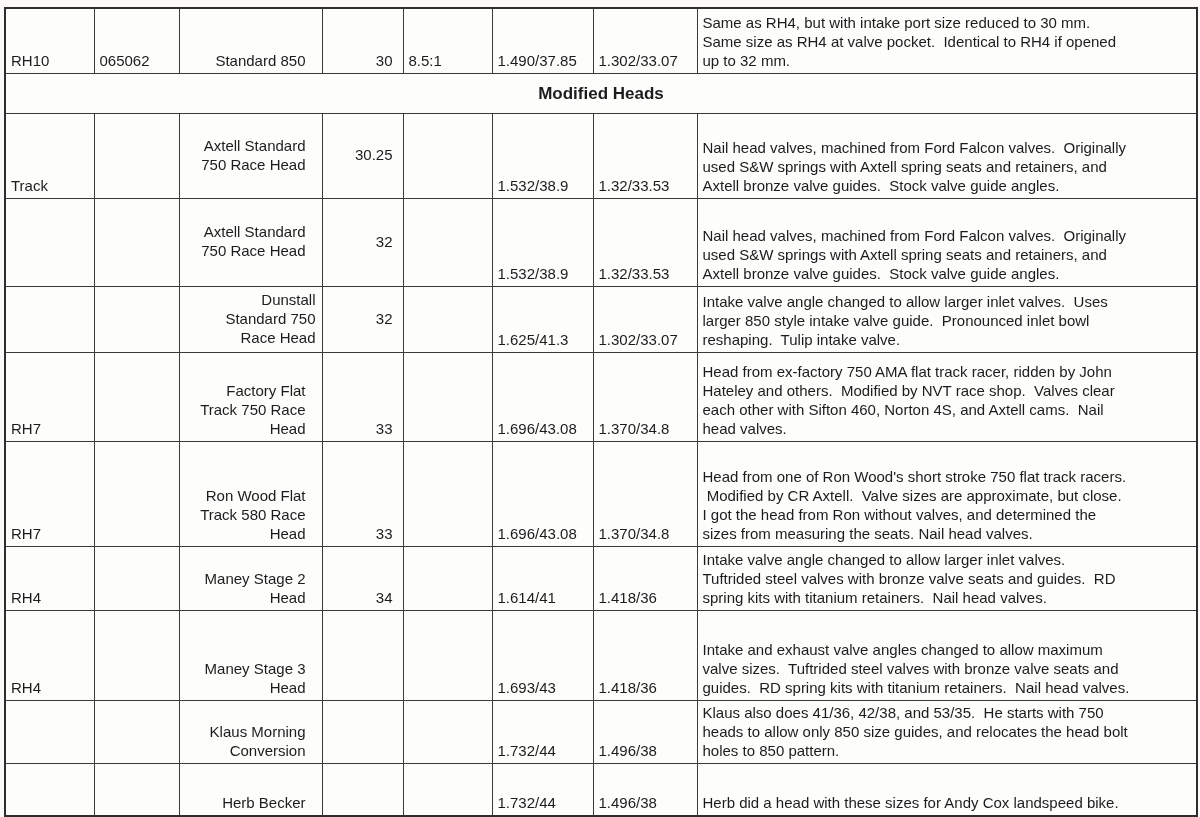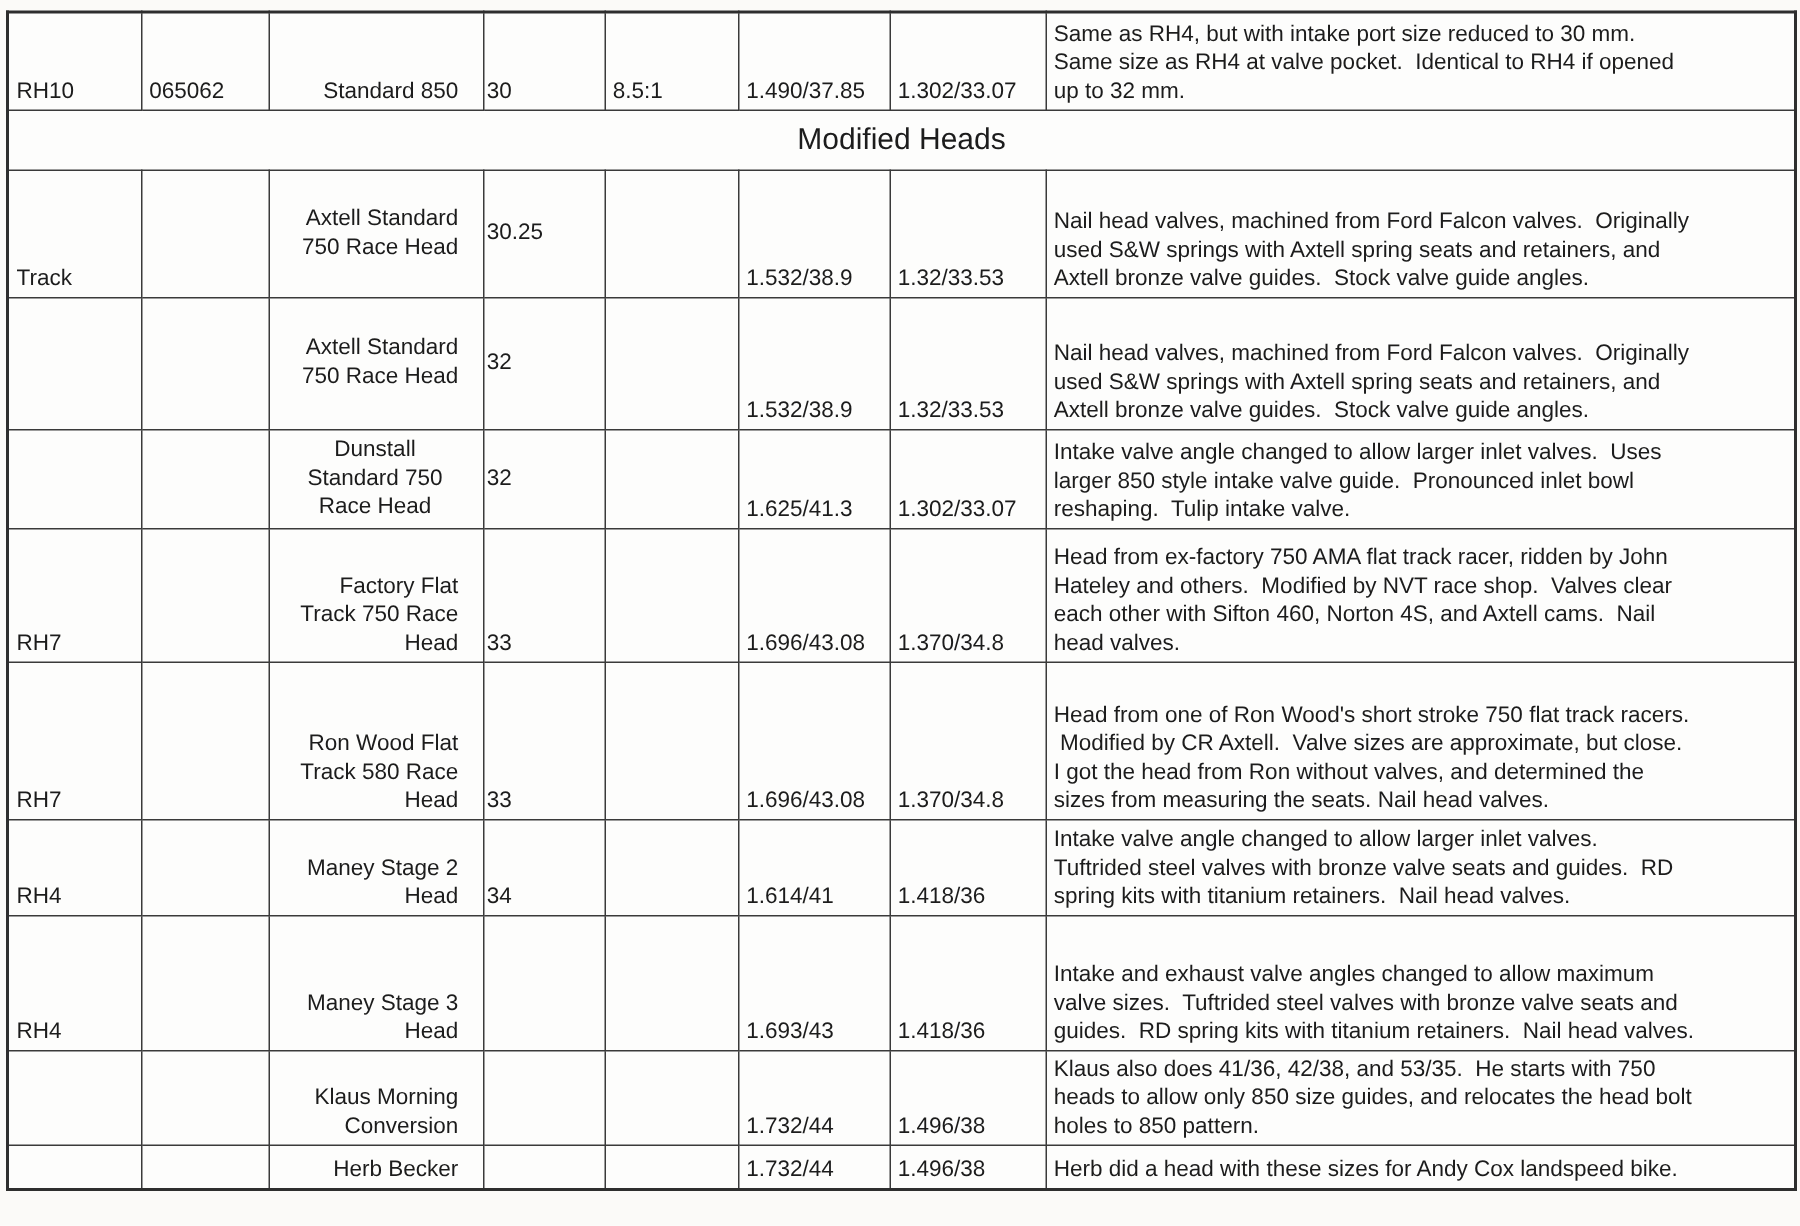--- a/index.html
+++ b/index.html
@@ -22,29 +22,29 @@
   td {
     border: 1px solid #3a3a3a;
     vertical-align: bottom;
     padding: 1px 4px 3px 5px;
     font-size: 15px;
     line-height: 19px;
     overflow: hidden;
     word-wrap: break-word;
   }
   td.desc  { padding-right: 16px; white-space: pre-wrap; text-align: right; }
-  td.angle { text-align: left; padding-left: 2px; padding-right: 10px; }
+  td.angle { text-align: right; padding-left: 2px; padding-right: 10px; }
   td.notes { white-space: pre-wrap; padding-bottom: 3px; }
   td.vm    { vertical-align: middle; }
-  td.tc    { text-align: center; padding-right: 6px; }
+  td.tc    { padding-right: 6px; }
   tr.section td {
     text-align: center;
     vertical-align: middle;
-    font-weight: normal;
-    font-size: 20px;
+    font-weight: bold;
+    font-size: 17px;
     padding: 2px 4px;
   }
 </style>
 </head>
 <body>
 
 <div class="sheet">
   <table class="heads">
     <colgroup>
       <col style="width:89px">
@@ -185,21 +185,21 @@
 Conversion</td>
       <td class="angle"></td>
       <td></td>
       <td>1.732/44</td>
       <td>1.496/38</td>
       <td class="notes">Klaus also does 41/36, 42/38, and 53/35.  He starts with 750
 heads to allow only 850 size guides, and relocates the head bolt
 holes to 850 pattern.</td>
     </tr>
 
-    <tr style="height:30px">
+    <tr style="height:53px">
       <td></td>
       <td></td>
       <td class="desc">Herb Becker</td>
       <td class="angle"></td>
       <td></td>
       <td>1.732/44</td>
       <td>1.496/38</td>
       <td class="notes">Herb did a head with these sizes for Andy Cox landspeed bike.</td>
     </tr>
   </tbody>

